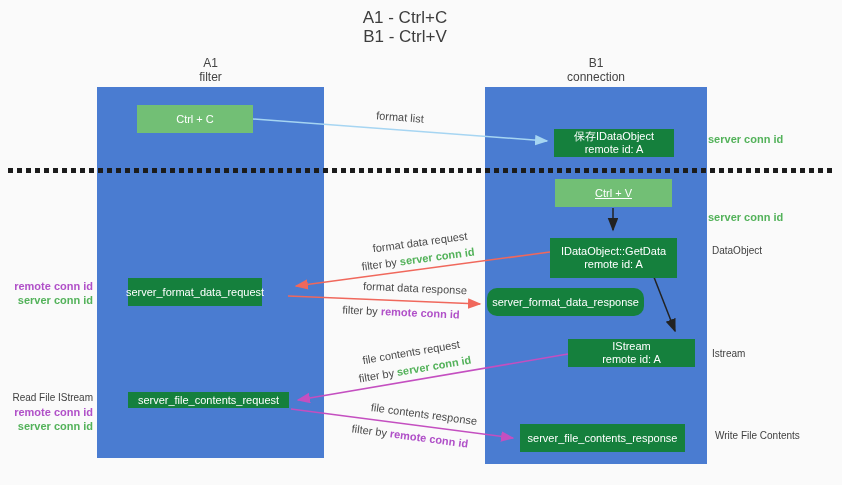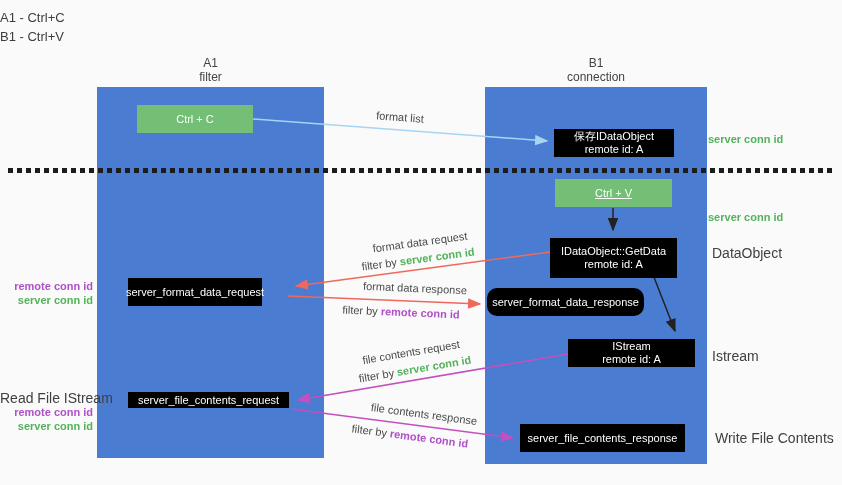--- a/index.html
+++ b/index.html
@@ -1,34 +1,34 @@
 <!DOCTYPE html>
 <html><head>
 <meta charset="utf-8">
 <style>
   html,body{margin:0;padding:0;}
   .canvas{position:relative;width:842px;height:485px;background:#fafafa;
     font-family:"Liberation Sans",sans-serif;overflow:hidden;}
   .abs{position:absolute;}
-  .title{left:0;top:8px;width:810px;text-align:left;font-size:13px;
+  .title{left:0;top:8px;width:810px;text-align:center;font-size:17px;
     line-height:19px;color:#3d3d3d;z-index:8;}
   .col-header{top:56px;text-align:center;font-size:12px;line-height:14px;color:#444;z-index:8;}
   .lifeline{background:#4a7cd1;z-index:1;}
   .dotted{left:8px;width:824px;top:168px;height:5px;z-index:5;
     background:repeating-linear-gradient(90deg,#1c1c1c 0 5px,transparent 5px 9px);}
   .node{position:absolute;display:flex;flex-direction:column;align-items:center;
     justify-content:center;color:#fff;font-size:11px;line-height:13px;
     text-align:center;z-index:6;white-space:nowrap;}
   .green-node{background:#72bf75;}
-  .orange-node{background:#000000;}
+  .orange-node{background:#15803d;}
   .flow-label{position:absolute;font-size:11px;color:#4a4a4a;white-space:nowrap;
     z-index:7;transform-origin:center;}
   .centered{transform:translate(-50%,-50%);}
   .side-label{position:absolute;font-size:11px;white-space:nowrap;z-index:7;}
-  .dark{color:#3f3f3f;font-size:14px;}
+  .dark{color:#3f3f3f;font-size:10px;}
   .key-green{color:#53b25a;font-weight:bold;}
   .key-purple{color:#b050c8;font-weight:bold;}
   .stack-right{text-align:right;line-height:14px;font-size:11px;}
   svg.arrows{position:absolute;left:0;top:0;z-index:4;}
 </style>
 </head>
 <body>
 
 <div class="canvas">
 

